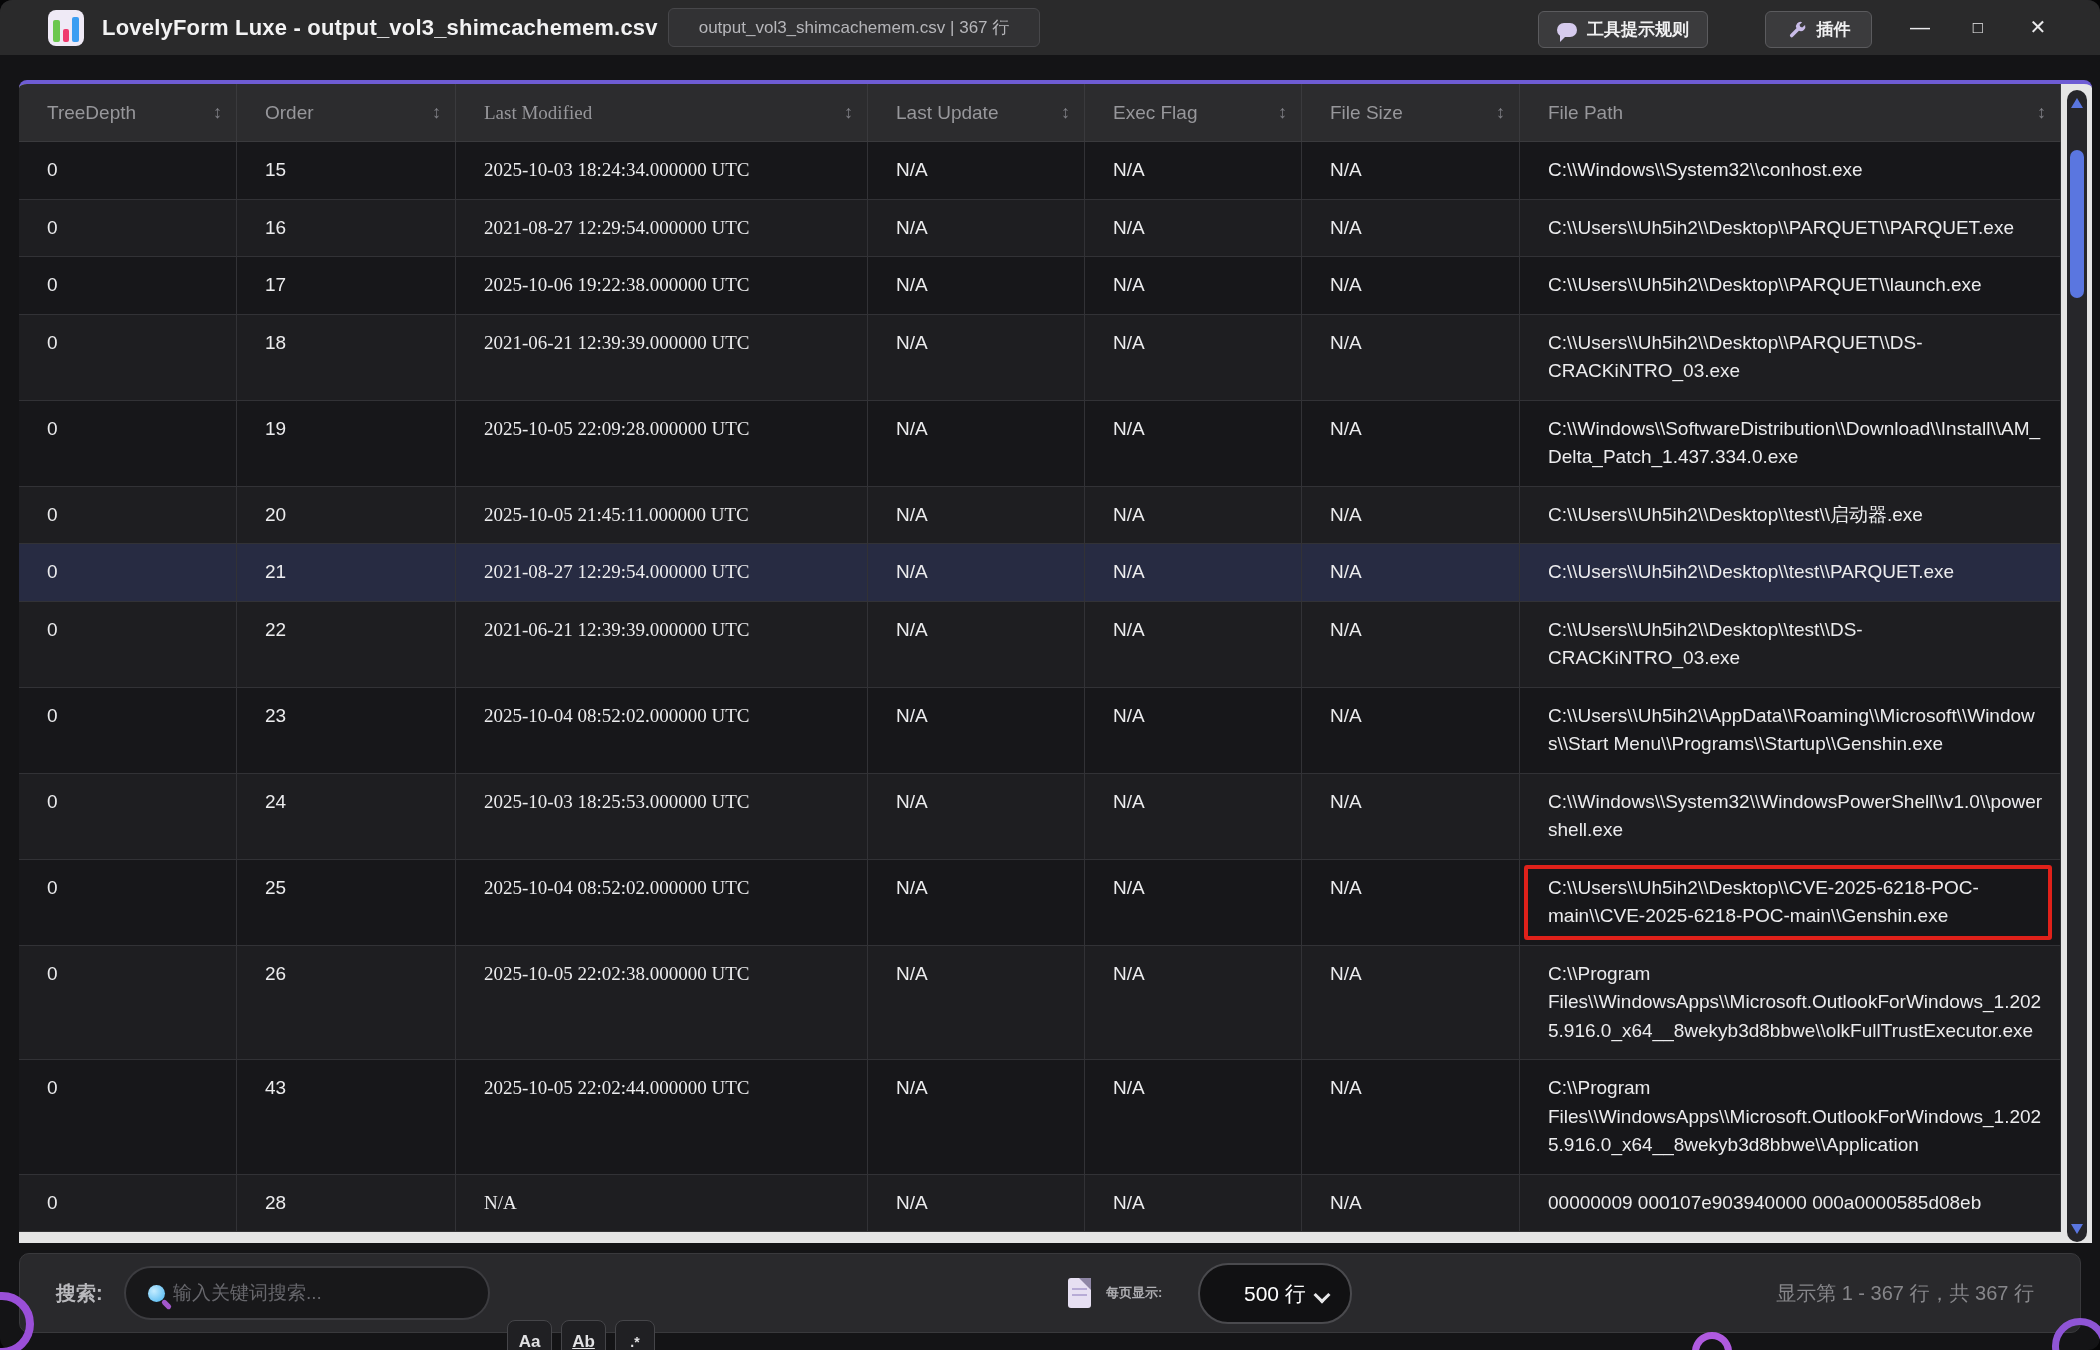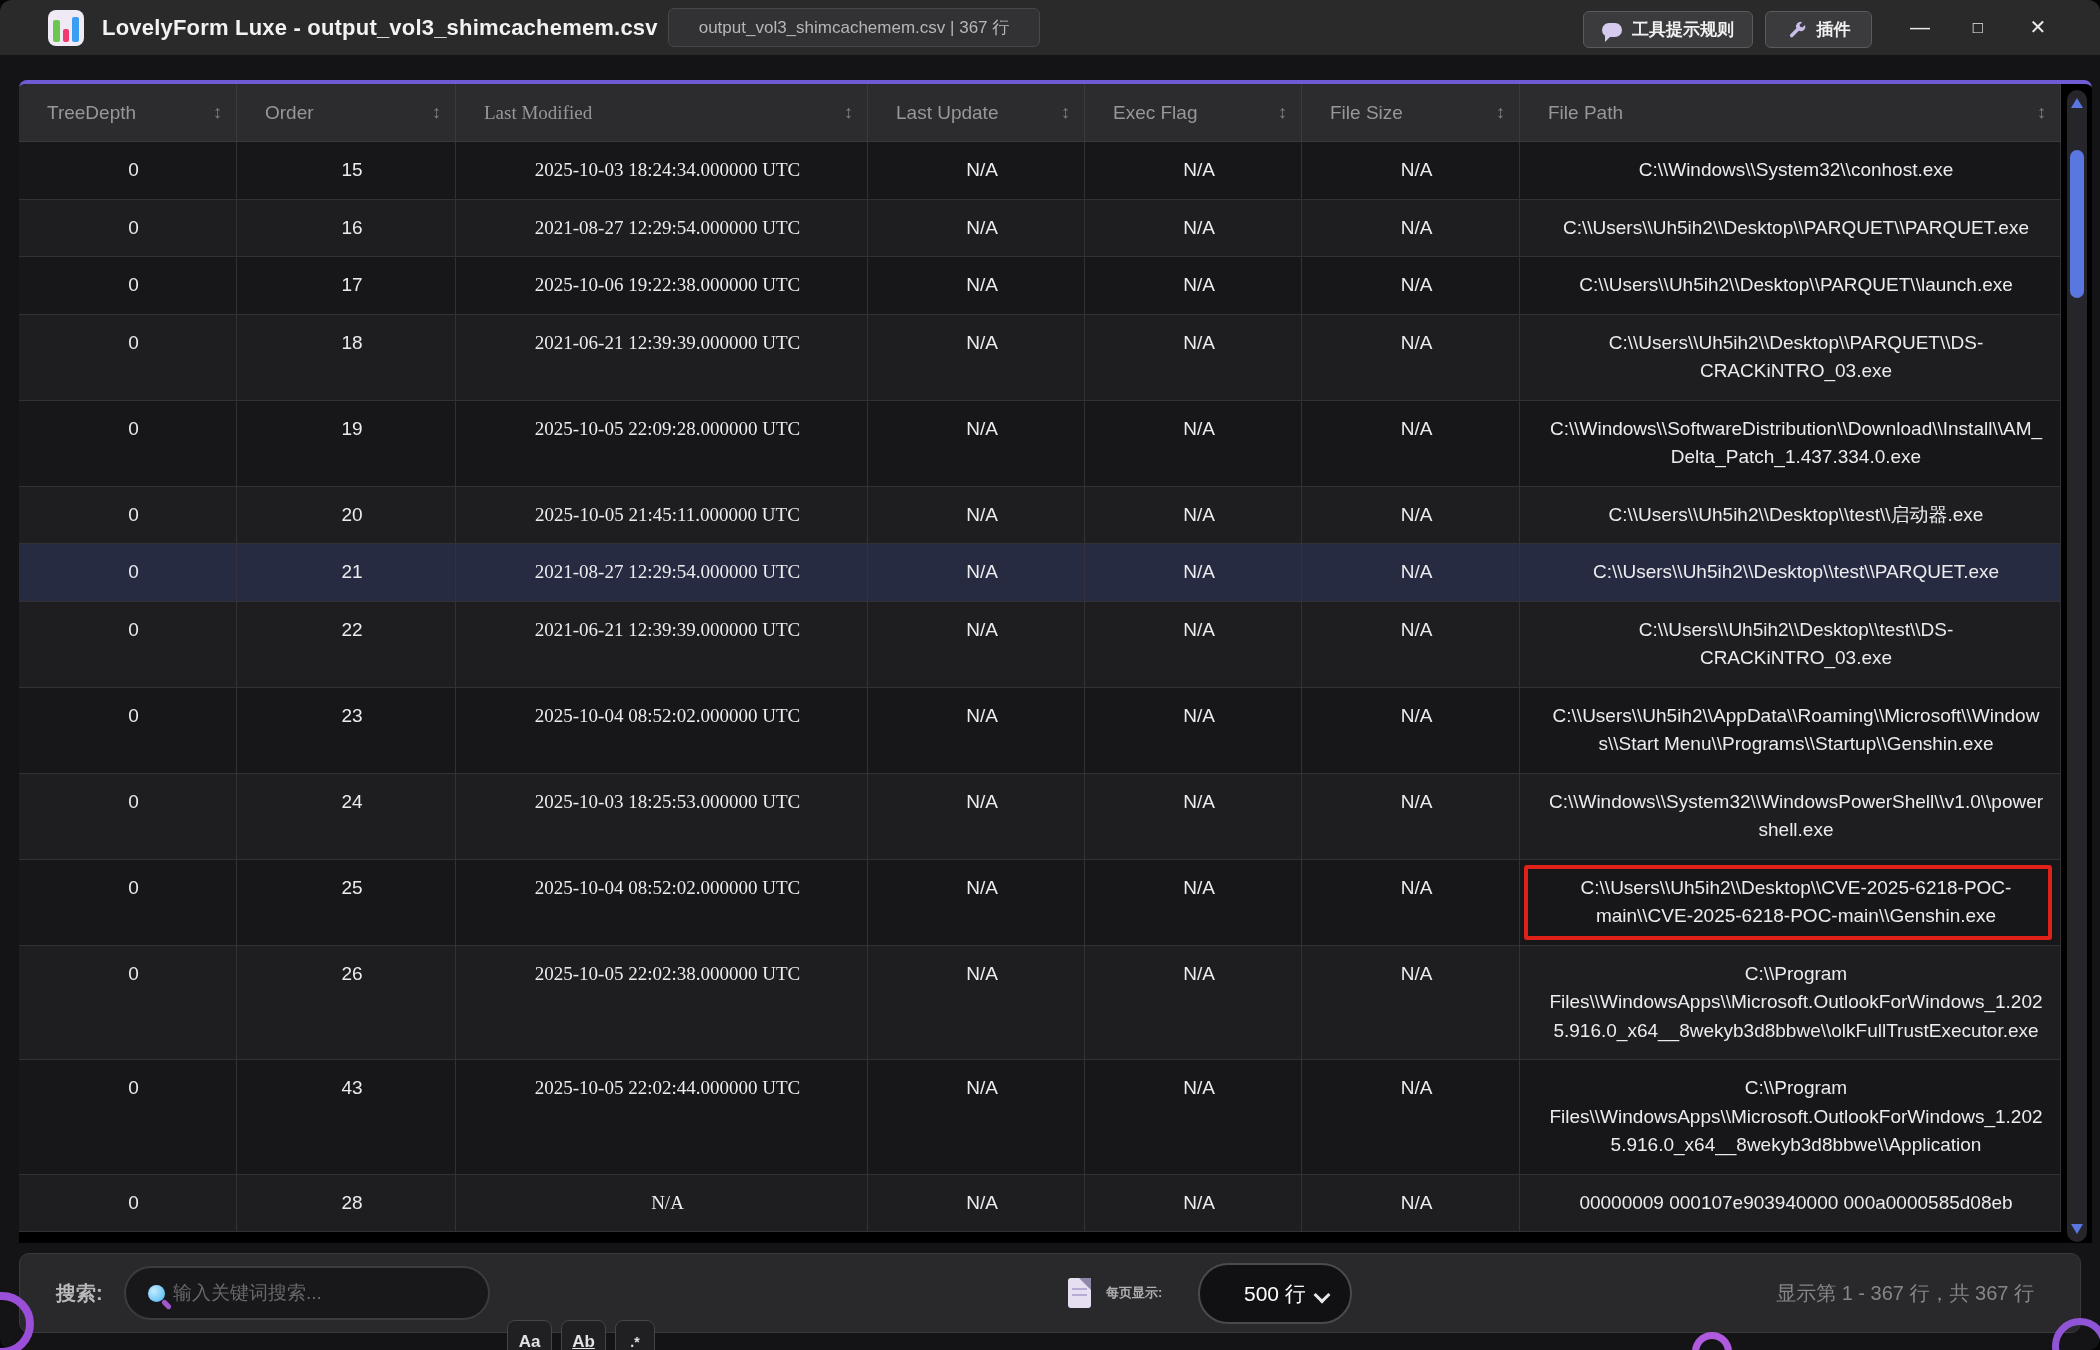--- a/index.html
+++ b/index.html
@@ -18,32 +18,32 @@
   
   .titlebar { position:absolute; left:0; top:0; width:100%; height:55px; background:#2a2a2b; display:flex; align-items:center; }
   .app-icon { position:absolute; left:48px; top:10px; width:36px; height:36px; background:#efeaf6; border-radius:8px; display:flex; align-items:flex-end; justify-content:center; gap:3px; padding:4px 5px; }
   .app-icon .bar { width:7px; border-radius:2px; }
   .bar-g { height:22px; background:#6cc74e; }
   .bar-p { height:13px; background:#ef3a6e; }
   .bar-b { height:25px; background:#3b9ef2; }
   .app-title { position:absolute; left:102px; top:0; height:55px; line-height:55px; color:#f2f2f3; font-size:22px; font-weight:bold; letter-spacing:.2px; }
   .file-tab { position:absolute; left:668px; top:8px; width:372px; height:39px; background:#323234; border:1px solid #47474a; border-radius:6px; color:#b6b6ba; font-size:17px; display:flex; align-items:center; justify-content:center; }
   .tb-btn { position:absolute; top:11px; height:37px; background:#3b3b3d; border:1px solid #5b5b5e; border-radius:6px; color:#f1f1f2; font-size:17px; font-weight:bold; display:flex; align-items:center; gap:10px; padding:0 16px; }
-  .btn-tooltip { left:1583px; width:170px; justify-content:center; }
+  .btn-tooltip { left:1538px; width:170px; justify-content:center; }
   .btn-plugin { left:1765px; width:107px; justify-content:center; }
   .bubble-icon { width:20px; height:14px; background:#d6cbee; border-radius:7px; position:relative; flex:0 0 auto; }
   .bubble-icon::after { content:''; position:absolute; left:3px; bottom:-5px; border:5px solid transparent; border-top-color:#d6cbee; border-left-color:#d6cbee; }
   .wrench-icon { width:20px; height:20px; flex:0 0 auto; }
   .win-ctl { position:absolute; top:0; height:55px; line-height:55px; width:40px; text-align:center; color:#eaeaec; font-size:20px; }
   .ctl-min { left:1900px; }
   .ctl-max { left:1958px; font-size:17px; }
   .ctl-close { left:2018px; }
 
   
-  .table-wrap { position:absolute; left:19px; top:80px; width:2073px; height:1163px; background:#000000; border-top:4px solid #6e5cd4; border-radius:8px 8px 0 0; overflow:hidden;text-align:center; }
+  .table-wrap { position:absolute; left:19px; top:80px; width:2073px; height:1163px; background:#e5e5e5; border-top:4px solid #6e5cd4; border-radius:8px 8px 0 0; overflow:hidden; }
   .grid { width:2042px; }
   .thead { display:flex; height:58px; background:#2c2c2e; border-bottom:1px solid #3a3a3d; width:2042px; }
   .hcell { display:flex; align-items:center; justify-content:space-between; padding:0 14px 0 28px; color:#97979b; font-size:19px; border-right:1px solid #3a3a3d; }
   .sort-glyph { color:#7e7e84; font-size:18px; }
   .tbody { width:2042px; }
   .trow { display:flex; border-bottom:1px solid #323236; background:#17171a; }
   .trow.alt { background:#1e1e21; }
   .trow.selected { background:#272b42; }
   .tcell { padding:14px 16px 14px 28px; color:#ececee; font-size:19px; line-height:28.5px; border-right:1px solid #323236; overflow-wrap:break-word; position:relative; }
   .col-tree_depth { width:218px; }

